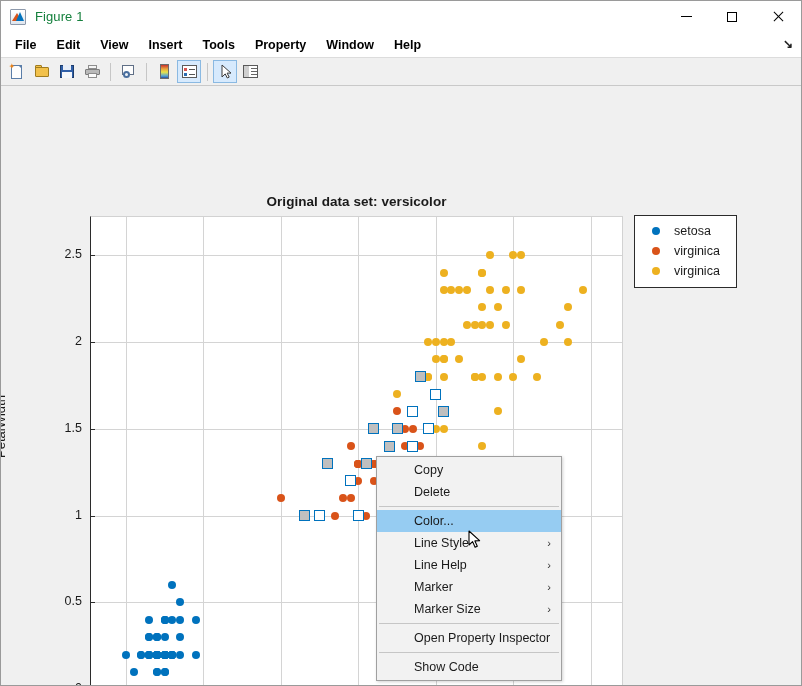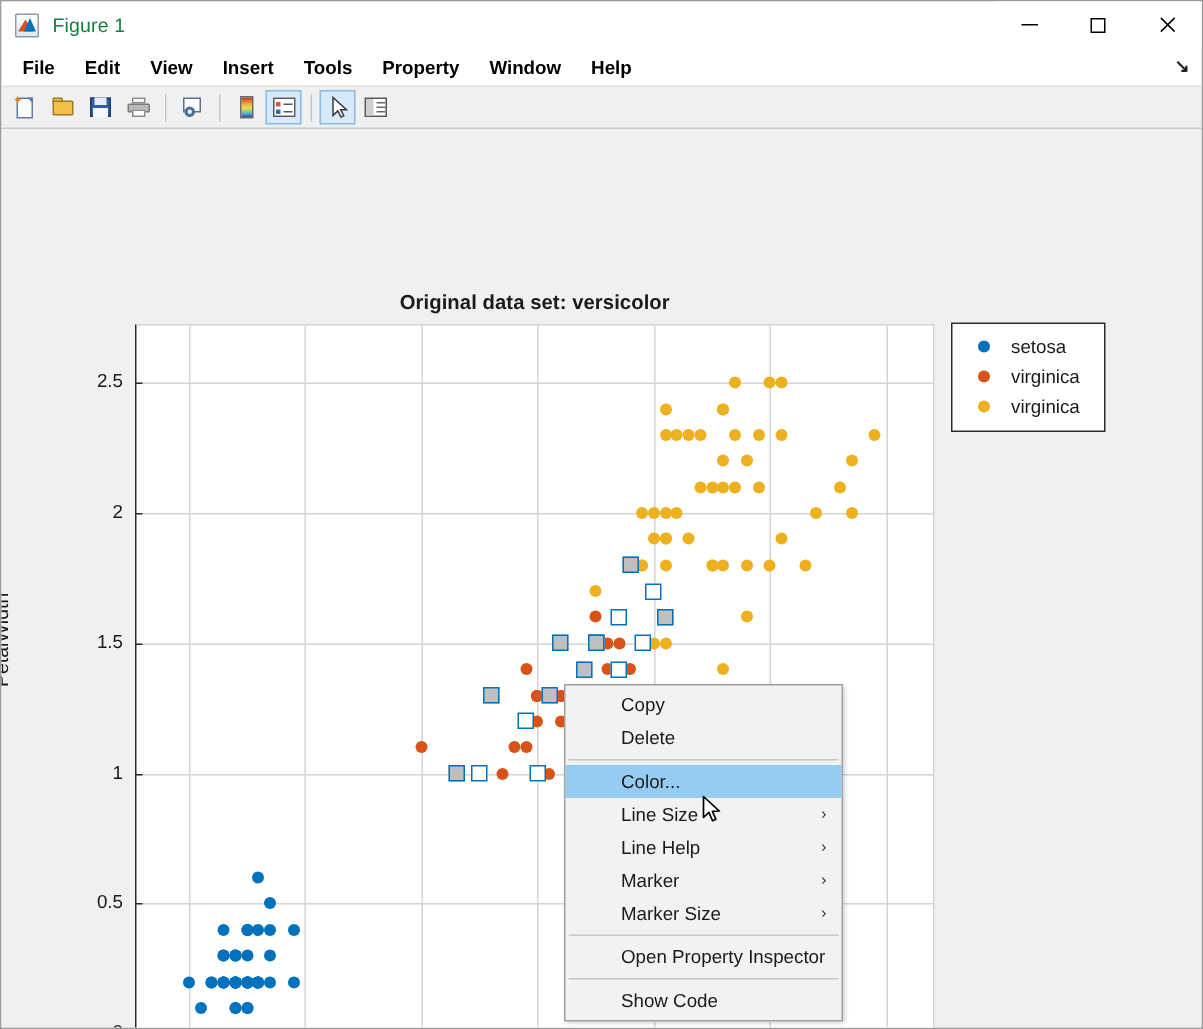--- a/index.html
+++ b/index.html
@@ -540,21 +540,21 @@
           <span>Copy</span>
         </div>
         <div class="ctx-item">
           <span>Delete</span>
         </div>
         <div class="ctx-sep"></div>
         <div class="ctx-item highlight">
           <span>Color...</span>
         </div>
         <div class="ctx-item">
-          <span>Line Size</span>
+          <span>Line Style</span>
           <span class="ctx-arrow">›</span>
         </div>
         <div class="ctx-item">
           <span>Line Help</span>
           <span class="ctx-arrow">›</span>
         </div>
         <div class="ctx-item">
           <span>Marker</span>
           <span class="ctx-arrow">›</span>
         </div>

